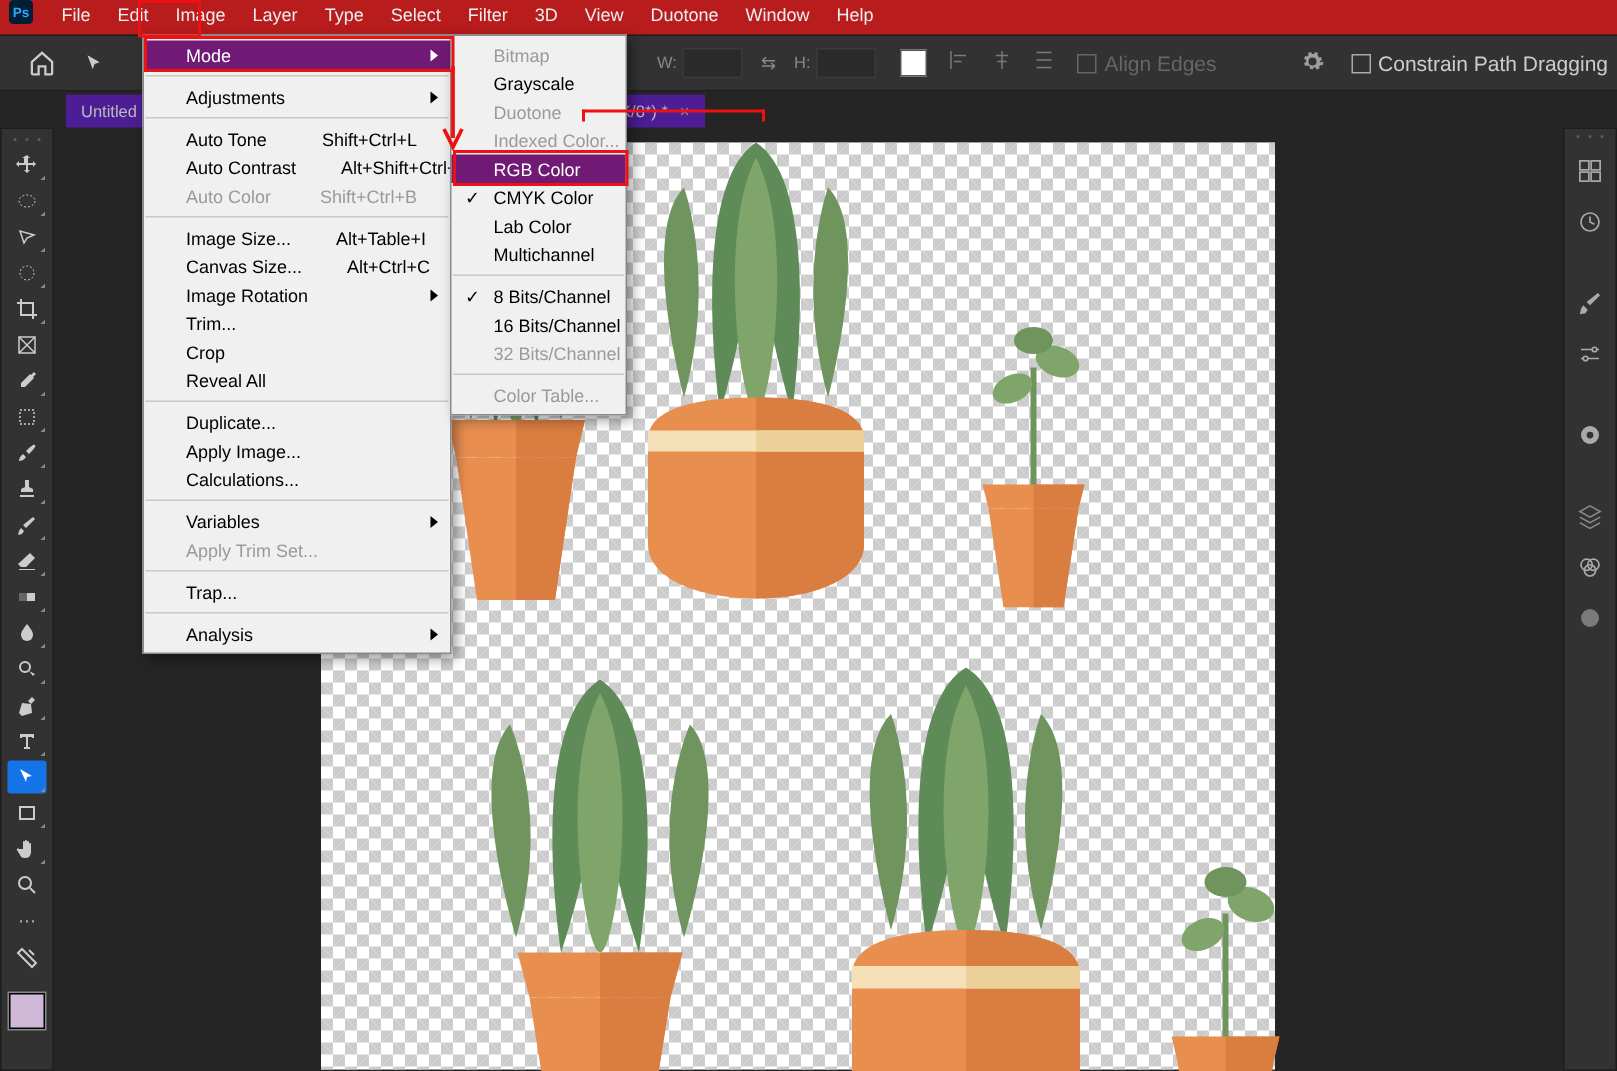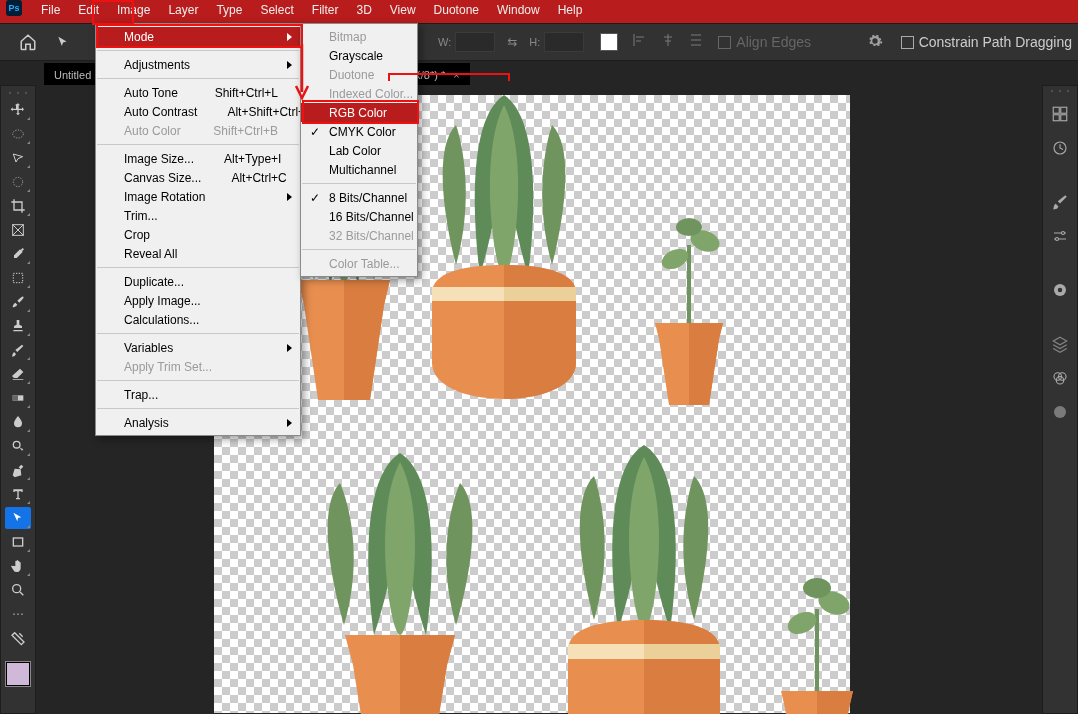--- a/index.html
+++ b/index.html
@@ -14,21 +14,21 @@
 .opt-field .lbl{margin-right:4px}
 .opt-field .val{width:38px;height:18px;background:#2a2a2a;border:1px solid #3a3a3a}
 .opt-swap{color:#888;margin:0 6px}
 .swatch{width:16px;height:16px;background:#fff;margin:0 10px;border:1px solid #555}
 .align-btn{width:20px;height:20px;margin:0 4px;opacity:.6}
 .opt-check{display:flex;align-items:center;color:#666;font-size:14px;margin-left:6px}
 .opt-check .box{width:11px;height:11px;border:1px solid #666;margin-right:5px}
 .opt-right{margin-left:auto;display:flex;align-items:center}
 .gear{margin-right:12px;opacity:.7}
 .tabbar{height:26px;background:#252525;display:flex;align-items:flex-end;padding-left:44px;border-bottom:1px solid #111}
-.doc-tab{height:24px;background:#000000;padding:0 10px;display:flex;align-items:center;font-size:11px;color:#bbb;margin-right:1px;max-width:190px;white-space:nowrap;overflow:hidden}
+.doc-tab{height:24px;background:#4c1d95;padding:0 10px;display:flex;align-items:center;font-size:11px;color:#bbb;margin-right:1px;max-width:190px;white-space:nowrap;overflow:hidden}
 .doc-tab .x{margin-left:8px;color:#999}
 .workspace{position:absolute;top:85px;left:0;right:0;bottom:0;display:flex}
 .toolbar{width:34px;background:#323232;border:1px solid #1d1d1d;display:flex;flex-direction:column;align-items:center;padding-top:2px}
 .toolbar .grip{width:28px;height:6px;margin:2px 0;opacity:.5}
 .tool{width:26px;height:22px;display:flex;align-items:center;justify-content:center;margin:1px 0;color:#ccc;position:relative}
 .tool.sel{background:#1473e6;border-radius:2px}
 .tool svg{width:16px;height:16px}
 .tool .corner{position:absolute;right:1px;bottom:1px;width:0;height:0;border-right:3px solid #888;border-top:3px solid transparent}
 .color-swatch{width:22px;height:22px;background:#d0b8d8;border:1px solid #000;margin-top:12px;outline:1px solid #888}
 .canvas-wrap{flex:1;background:#252525;position:relative;overflow:hidden}
@@ -39,21 +39,21 @@
 .rpanel{width:34px;background:#323232;border:1px solid #1d1d1d;display:flex;flex-direction:column;align-items:center;padding-top:2px;gap:6px}
 .rpanel .grip{width:28px;height:6px;opacity:.5}
 .ricon{width:24px;height:24px;display:flex;align-items:center;justify-content:center;color:#aaa;margin:2px 0}
 .rspace{height:14px}
 
 .plant{position:absolute}
 
 .menu{position:absolute;background:#f0f0f0;border:1px solid #8a8a8a;box-shadow:3px 3px 8px rgba(0,0,0,.4);color:#000;font-size:12px;z-index:100;padding:3px 0}
 .menu-item{height:19px;display:flex;align-items:center;padding:0 22px 0 28px;position:relative;white-space:nowrap}
 .menu-item.disabled{color:#9a9a9a}
-.menu-item.highlight{background:#b91c1c;color:#fff}
+.menu-item.highlight{background:#701a75;color:#fff}
 .menu-item .shortcut{margin-left:auto;padding-left:30px;color:inherit}
 .menu-item.disabled .shortcut{color:#9a9a9a}
 .menu-item .sub-arrow{position:absolute;right:8px;width:0;height:0;border-left:5px solid #000;border-top:4px solid transparent;border-bottom:4px solid transparent}
 .menu-item.highlight .sub-arrow{border-left-color:#fff}
 .menu-item .chk{position:absolute;left:9px}
 .menu-sep{height:1px;background:#c8c8c8;margin:4px 1px}
 .redbox{position:absolute;border:2px solid #e11;pointer-events:none;z-index:200}
 .red-arrow{position:absolute;z-index:201;color:#e11;pointer-events:none}
 </style>
 </head>
@@ -456,21 +456,21 @@
       <span>Auto Contrast</span>
       <span class="shortcut">Alt+Shift+Ctrl+L</span>
     </div>
   <div class="menu-item disabled">
       <span>Auto Color</span>
       <span class="shortcut">Shift+Ctrl+B</span>
     </div>
   <div class="menu-sep"></div>
   <div class="menu-item">
       <span>Image Size...</span>
-      <span class="shortcut">Alt+Type+I</span>
+      <span class="shortcut">Alt+Table+I</span>
     </div>
   <div class="menu-item">
       <span>Canvas Size...</span>
       <span class="shortcut">Alt+Ctrl+C</span>
     </div>
   <div class="menu-item">
       <span>Image Rotation</span>
       <div class="sub-arrow"></div>
     </div>
   <div class="menu-item">

